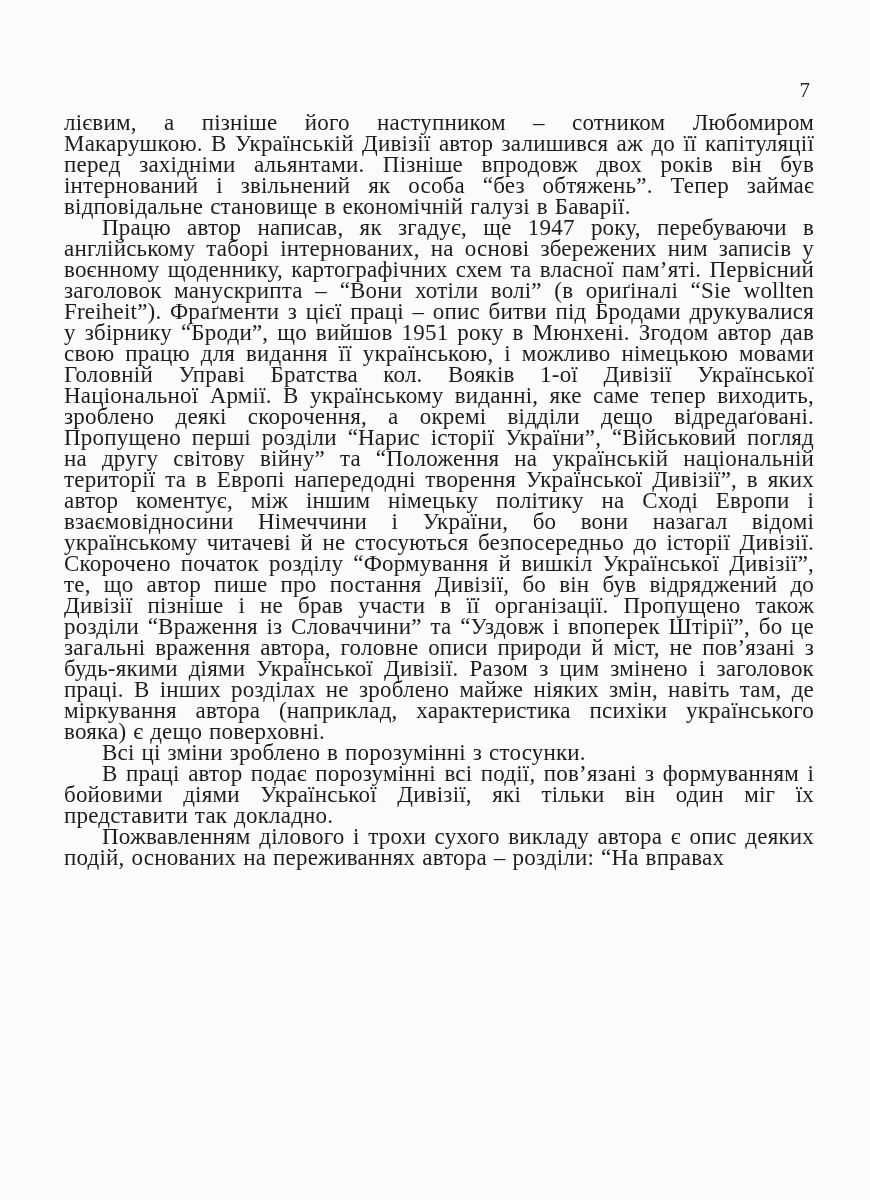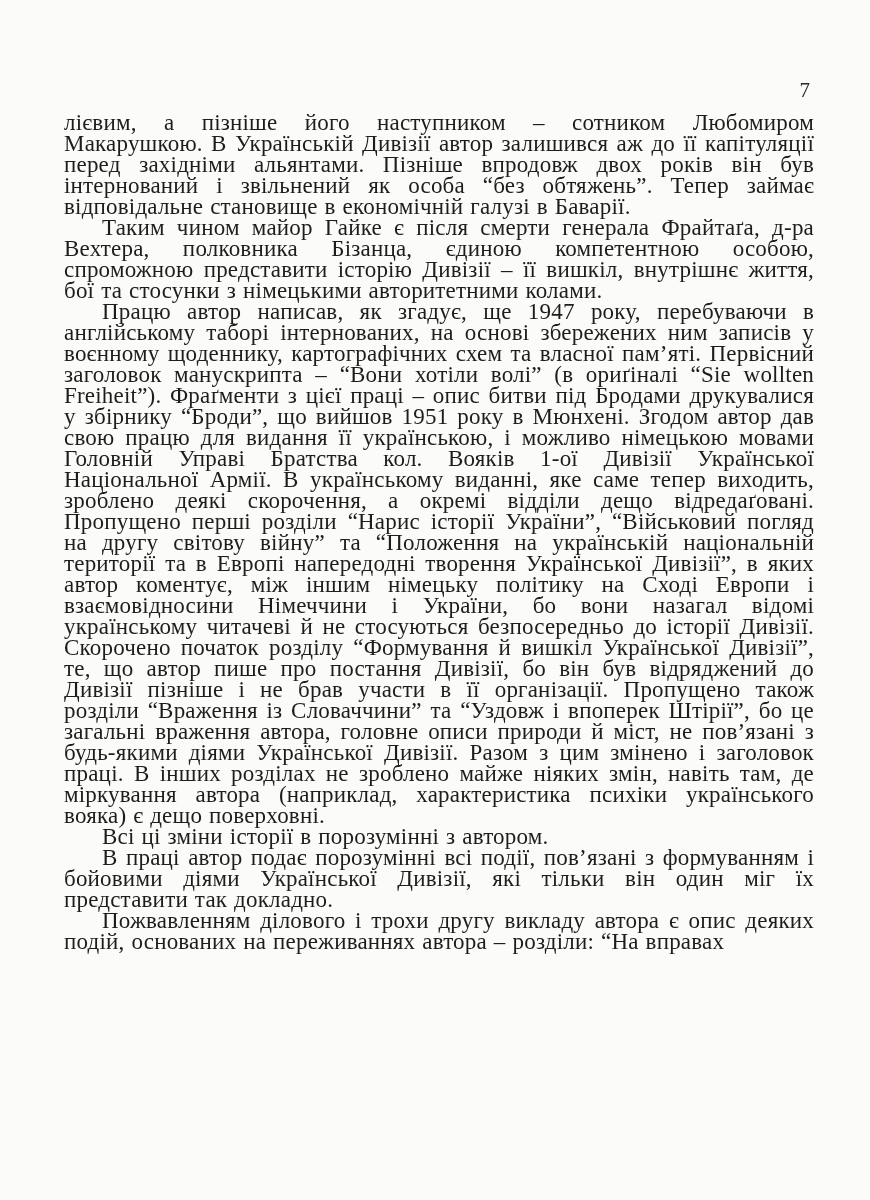--- a/index.html
+++ b/index.html
@@ -48,19 +48,18 @@
     text-indent: 0;
   }
 </style>
 </head>
 <body>
 
 <div class="page">
   <div class="page-number">7</div>
   <div class="content">
       <p class="noindent">лієвим, а пізніше його наступником – сотником Любомиром Макарушкою. В Українській Дивізії автор залишився аж до її капітуляції перед західніми альянтами. Пізніше впродовж двох років він був інтернований і звільнений як особа “без обтяжень”. Тепер займає відповідальне становище в економічній галузі в Баварії.</p>
-      <p>Таким чином майор Гайке є після смерти генерала Фрайтаґа, д-ра Вехтера, полковника Бізанца, єдиною компетентною особою, спроможною представити історію Дивізії – її вишкіл, внутрішнє життя, бої та стосунки з німецькими авторитетними колами.</p>
       <p>Працю автор написав, як згадує, ще 1947 року, перебуваючи в англійському таборі інтернованих, на основі збережених ним записів у воєнному щоденнику, картографічних схем та власної пам’яті. Первісний заголовок манускрипта – “Вони хотіли волі” (в ориґіналі “Sie wollten Freiheit”). Фраґменти з цієї праці – опис битви під Бродами друкувалися у збірнику “Броди”, що вийшов 1951 року в Мюнхені. Згодом автор дав свою працю для видання її українською, і можливо німецькою мовами Головній Управі Братства кол. Вояків 1-ої Дивізії Української Національної Армії. В українському виданні, яке саме тепер виходить, зроблено деякі скорочення, а окремі відділи дещо відредаґовані. Пропущено перші розділи “Нарис історії України”, “Військовий погляд на другу світову війну” та “Положення на українській національній території та в Европі напередодні творення Української Дивізії”, в яких автор коментує, між іншим німецьку політику на Сході Европи і взаємовідносини Німеччини і України, бо вони назагал відомі українському читачеві й не стосуються безпосередньо до історії Дивізії. Скорочено початок розділу “Формування й вишкіл Української Дивізії”, те, що автор пише про постання Дивізії, бо він був відряджений до Дивізії пізніше і не брав участи в її організації. Пропущено також розділи “Враження із Словаччини” та “Уздовж і впоперек Штірії”, бо це загальні враження автора, головне описи природи й міст, не пов’язані з будь-якими діями Української Дивізії. Разом з цим змінено і заголовок праці. В інших розділах не зроблено майже ніяких змін, навіть там, де міркування автора (наприклад, характеристика психіки українського вояка) є дещо поверховні.</p>
-      <p>Всі ці зміни історії в порозумінні з автором.</p>
+      <p>Всі ці зміни зроблено в порозумінні з стосунки.</p>
       <p>В праці автор подає порозумінні всі події, пов’язані з формуванням і бойовими діями Української Дивізії, які тільки він один міг їх представити так докладно.</p>
-      <p>Пожвавленням ділового і трохи другу викладу автора є опис деяких подій, основаних на переживаннях автора – розділи: “На вправах</p>
+      <p>Пожвавленням ділового і трохи сухого викладу автора є опис деяких подій, основаних на переживаннях автора – розділи: “На вправах</p>
     </div>
 </div>
 
 </body></html>

